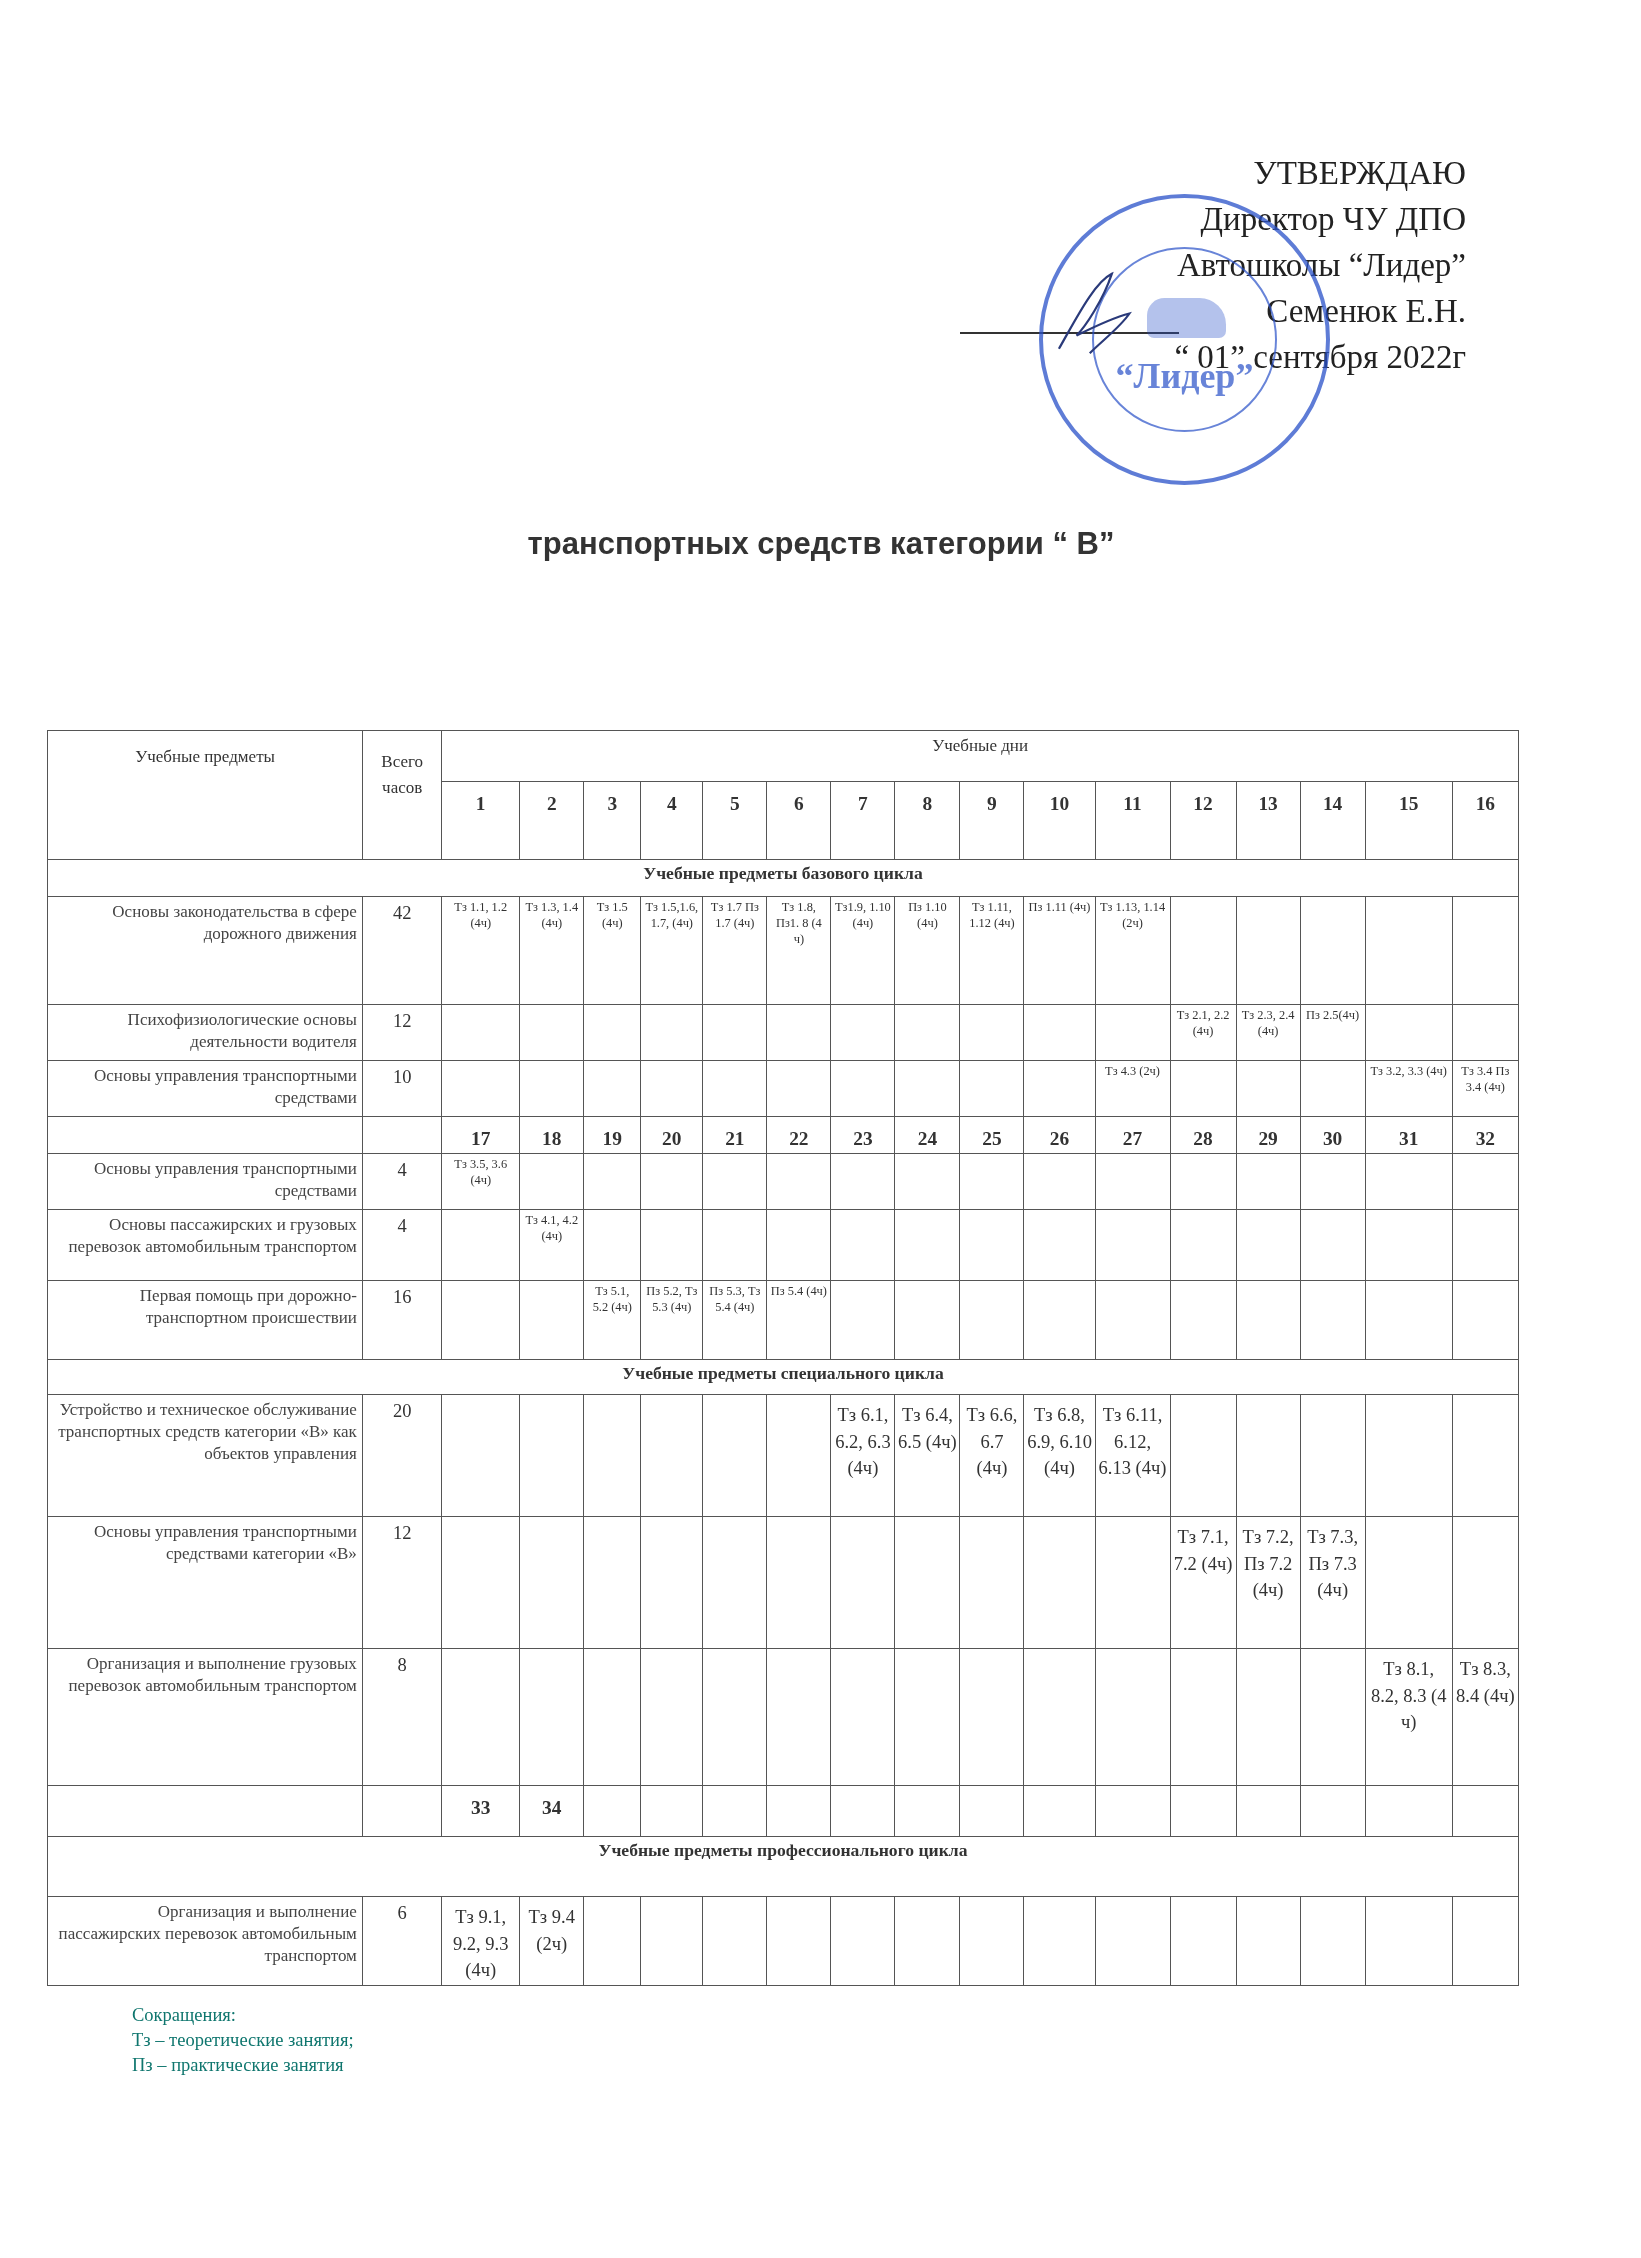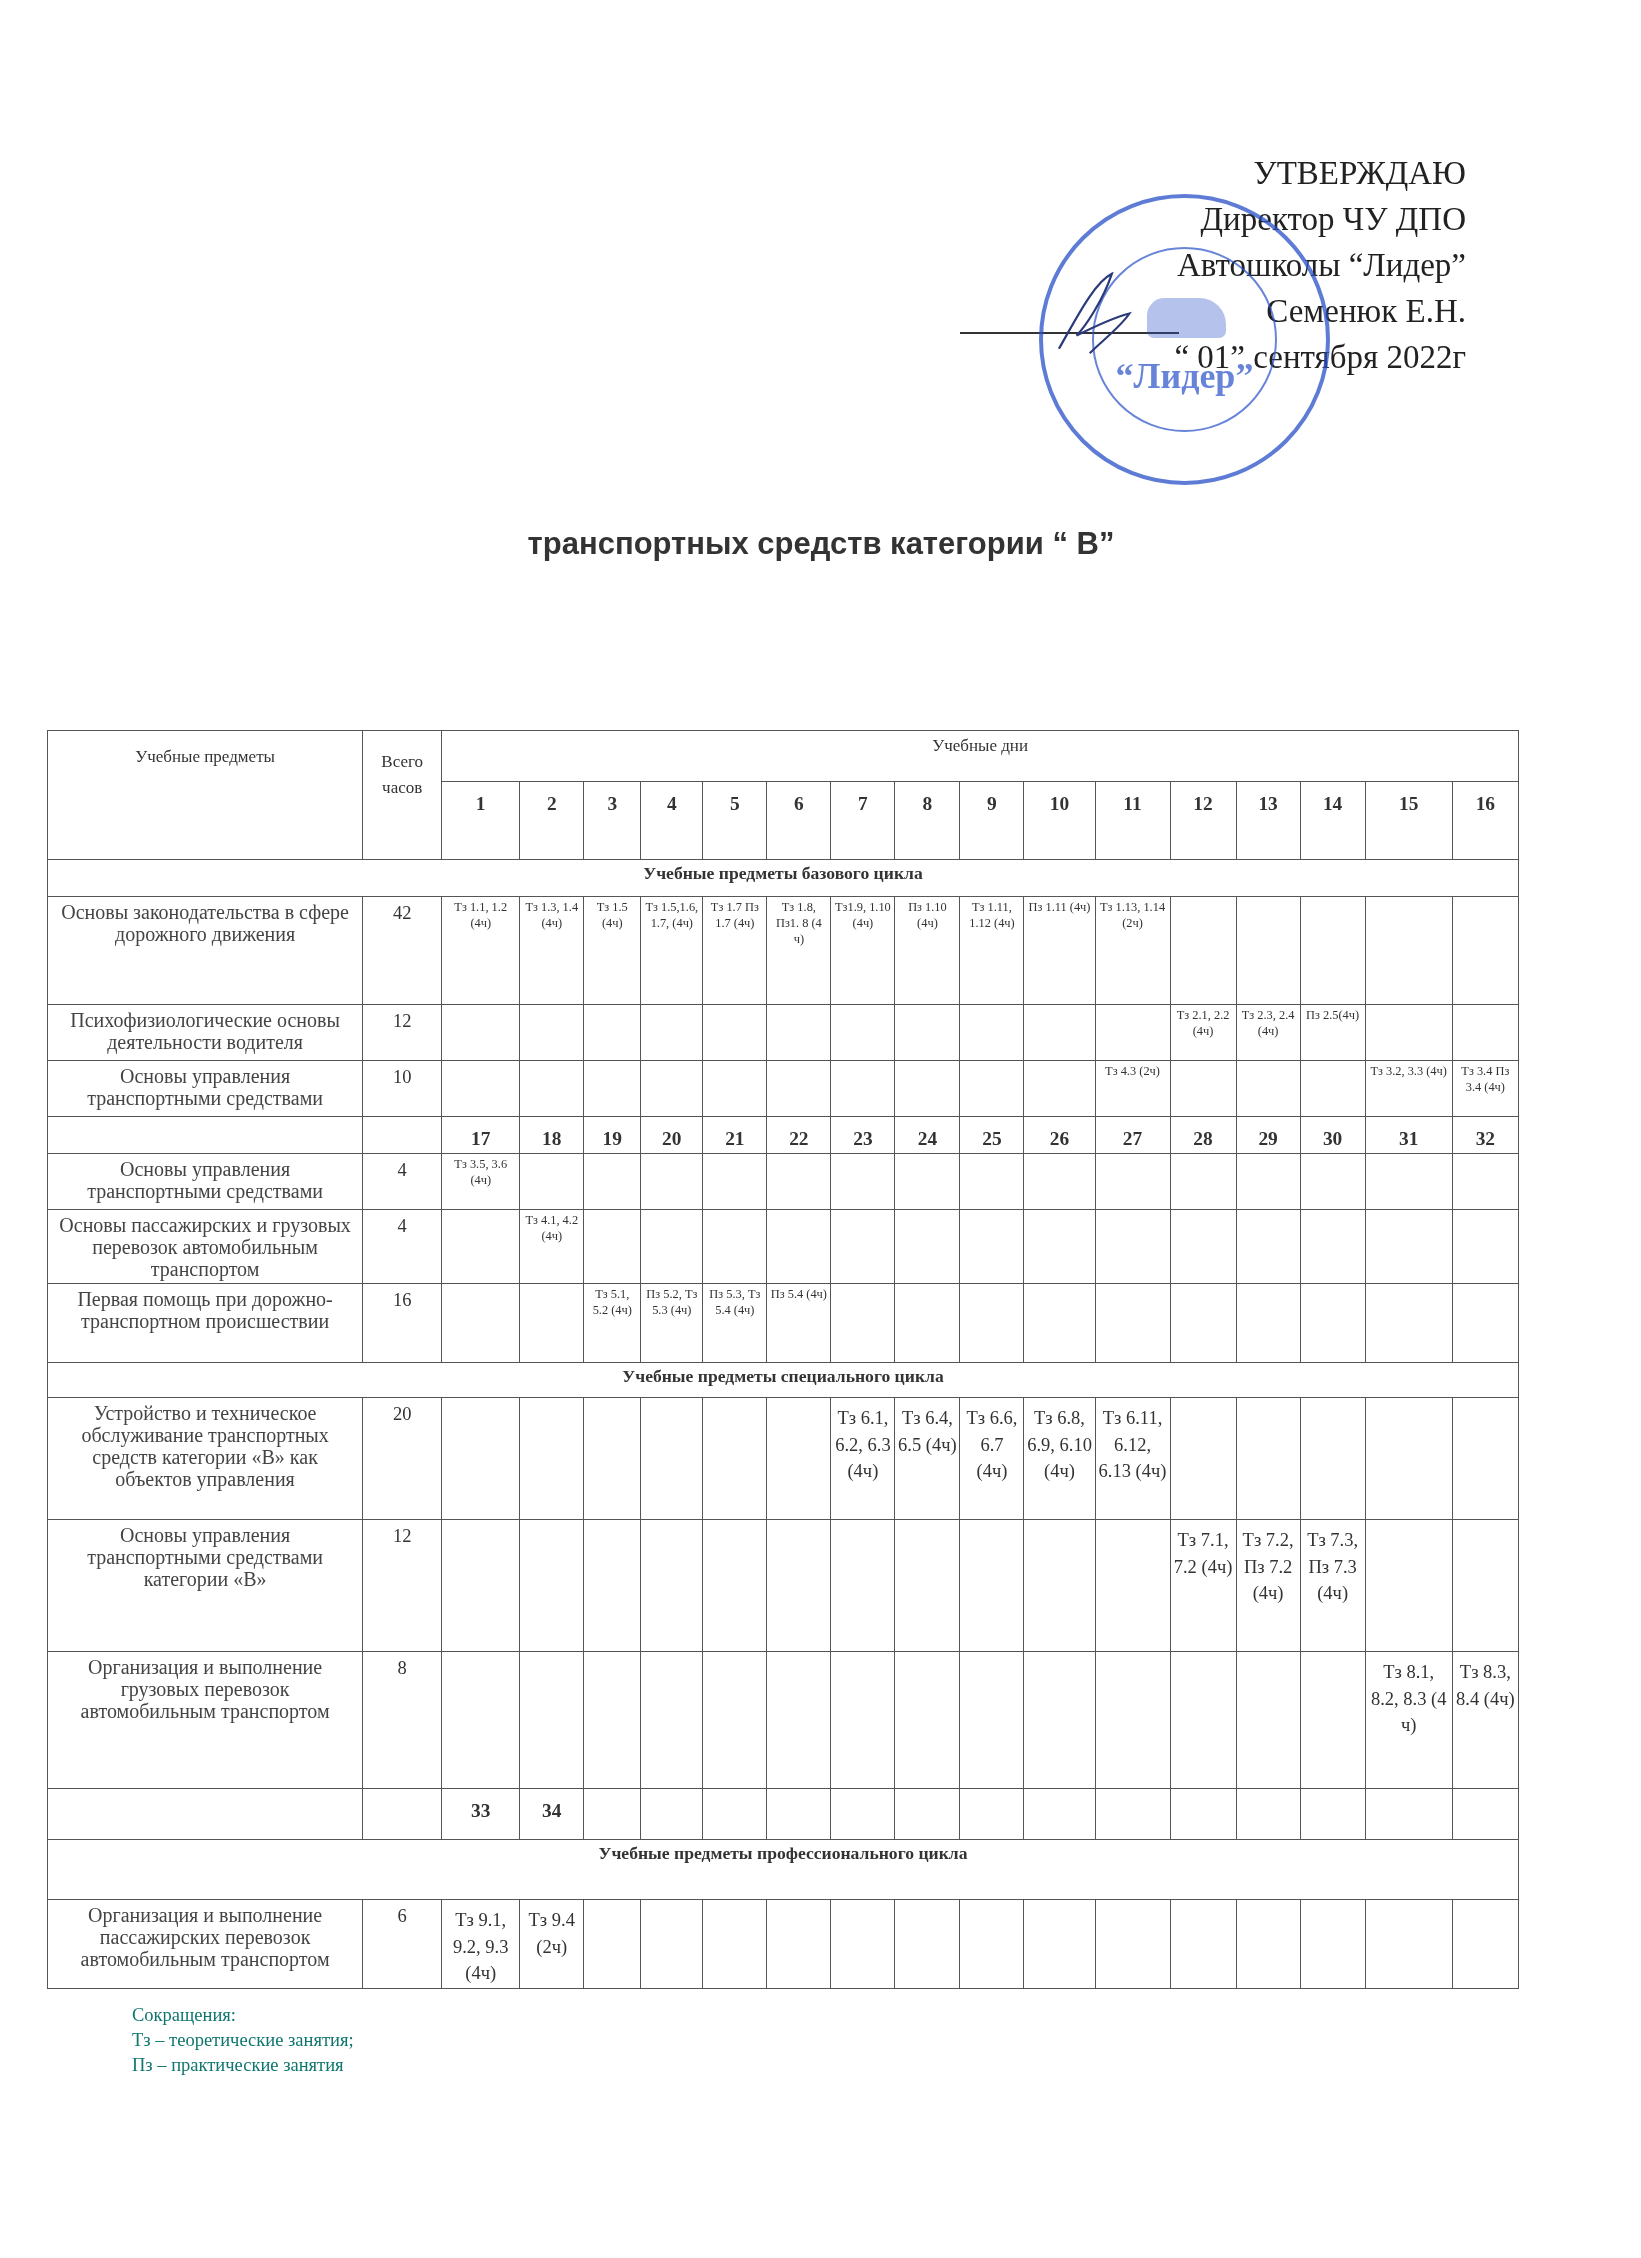--- a/index.html
+++ b/index.html
@@ -8,21 +8,21 @@
   .approval div { white-space:nowrap; }
   .sign-line { position:absolute; left:960px; top:332px; width:219px; height:1.8px; background:#333; }
   .stamp { position:absolute; left:1039px; top:194px; width:291px; height:291px; border-radius:50%; border:4.4px solid rgba(40,80,200,0.75); box-sizing:border-box; }
   .stamp-inner { position:absolute; left:49px; top:49px; width:185px; height:185px; border-radius:50%; border:2.6px solid rgba(40,80,200,0.7); box-sizing:border-box; }
   .stamp-name { position:absolute; left:0; right:0; top:106px; text-align:center; font-size:36px; font-weight:bold; color:rgba(40,80,200,0.7); }
   .stamp-car { position:absolute; left:53px; top:49px; width:79px; height:40px; border-radius:17.6px 26.5px 7px 7px; background:rgba(40,80,200,0.35); }
   .signature { position:absolute; left:1050px; top:265px; width:106px; height:97px; }
   .title { position:absolute; left:0; width:1642px; top:522px; text-align:center; font-size:31px; font-weight:bold; line-height:44px; color:#333; font-family:"Liberation Sans Narrow","Liberation Sans", sans-serif; }
   .sched { position:absolute; left:47px; top:730px; width:1472px; border-collapse:collapse; table-layout:fixed; }
   .sched td { border:1.8px solid #555; padding:1.8px 2.6px; vertical-align:top; text-align:center; font-size:12.4px; line-height:16px; color:#333; }
-  .sched td.subj { text-align:center; font-size:20px; line-height:22px; padding:3.5px 5.3px; color:#444; }
+  .sched td.subj { text-align:right; font-size:17px; line-height:22px; padding:3.5px 5.3px; color:#444; }
   .sched td.hrs { font-size:18.5px; line-height:23px; padding-top:5.3px; }
   .sched td.daynum { font-size:19.4px; font-weight:bold; vertical-align:top; padding-top:14px; }
   .sched td.hdr { font-size:17px; vertical-align:top; padding-top:17.6px; }
   .sched td.sect { font-size:17.6px; font-weight:bold; padding:5.3px; color:#333; }
   .sched td.big { font-size:18.5px; line-height:26.5px; padding-top:7px; }
   .legend { position:absolute; left:132px; top:2003px; font-size:18.5px; line-height:25px; color:#0f766e; }
 </style>
 </head>
 <body>
 

